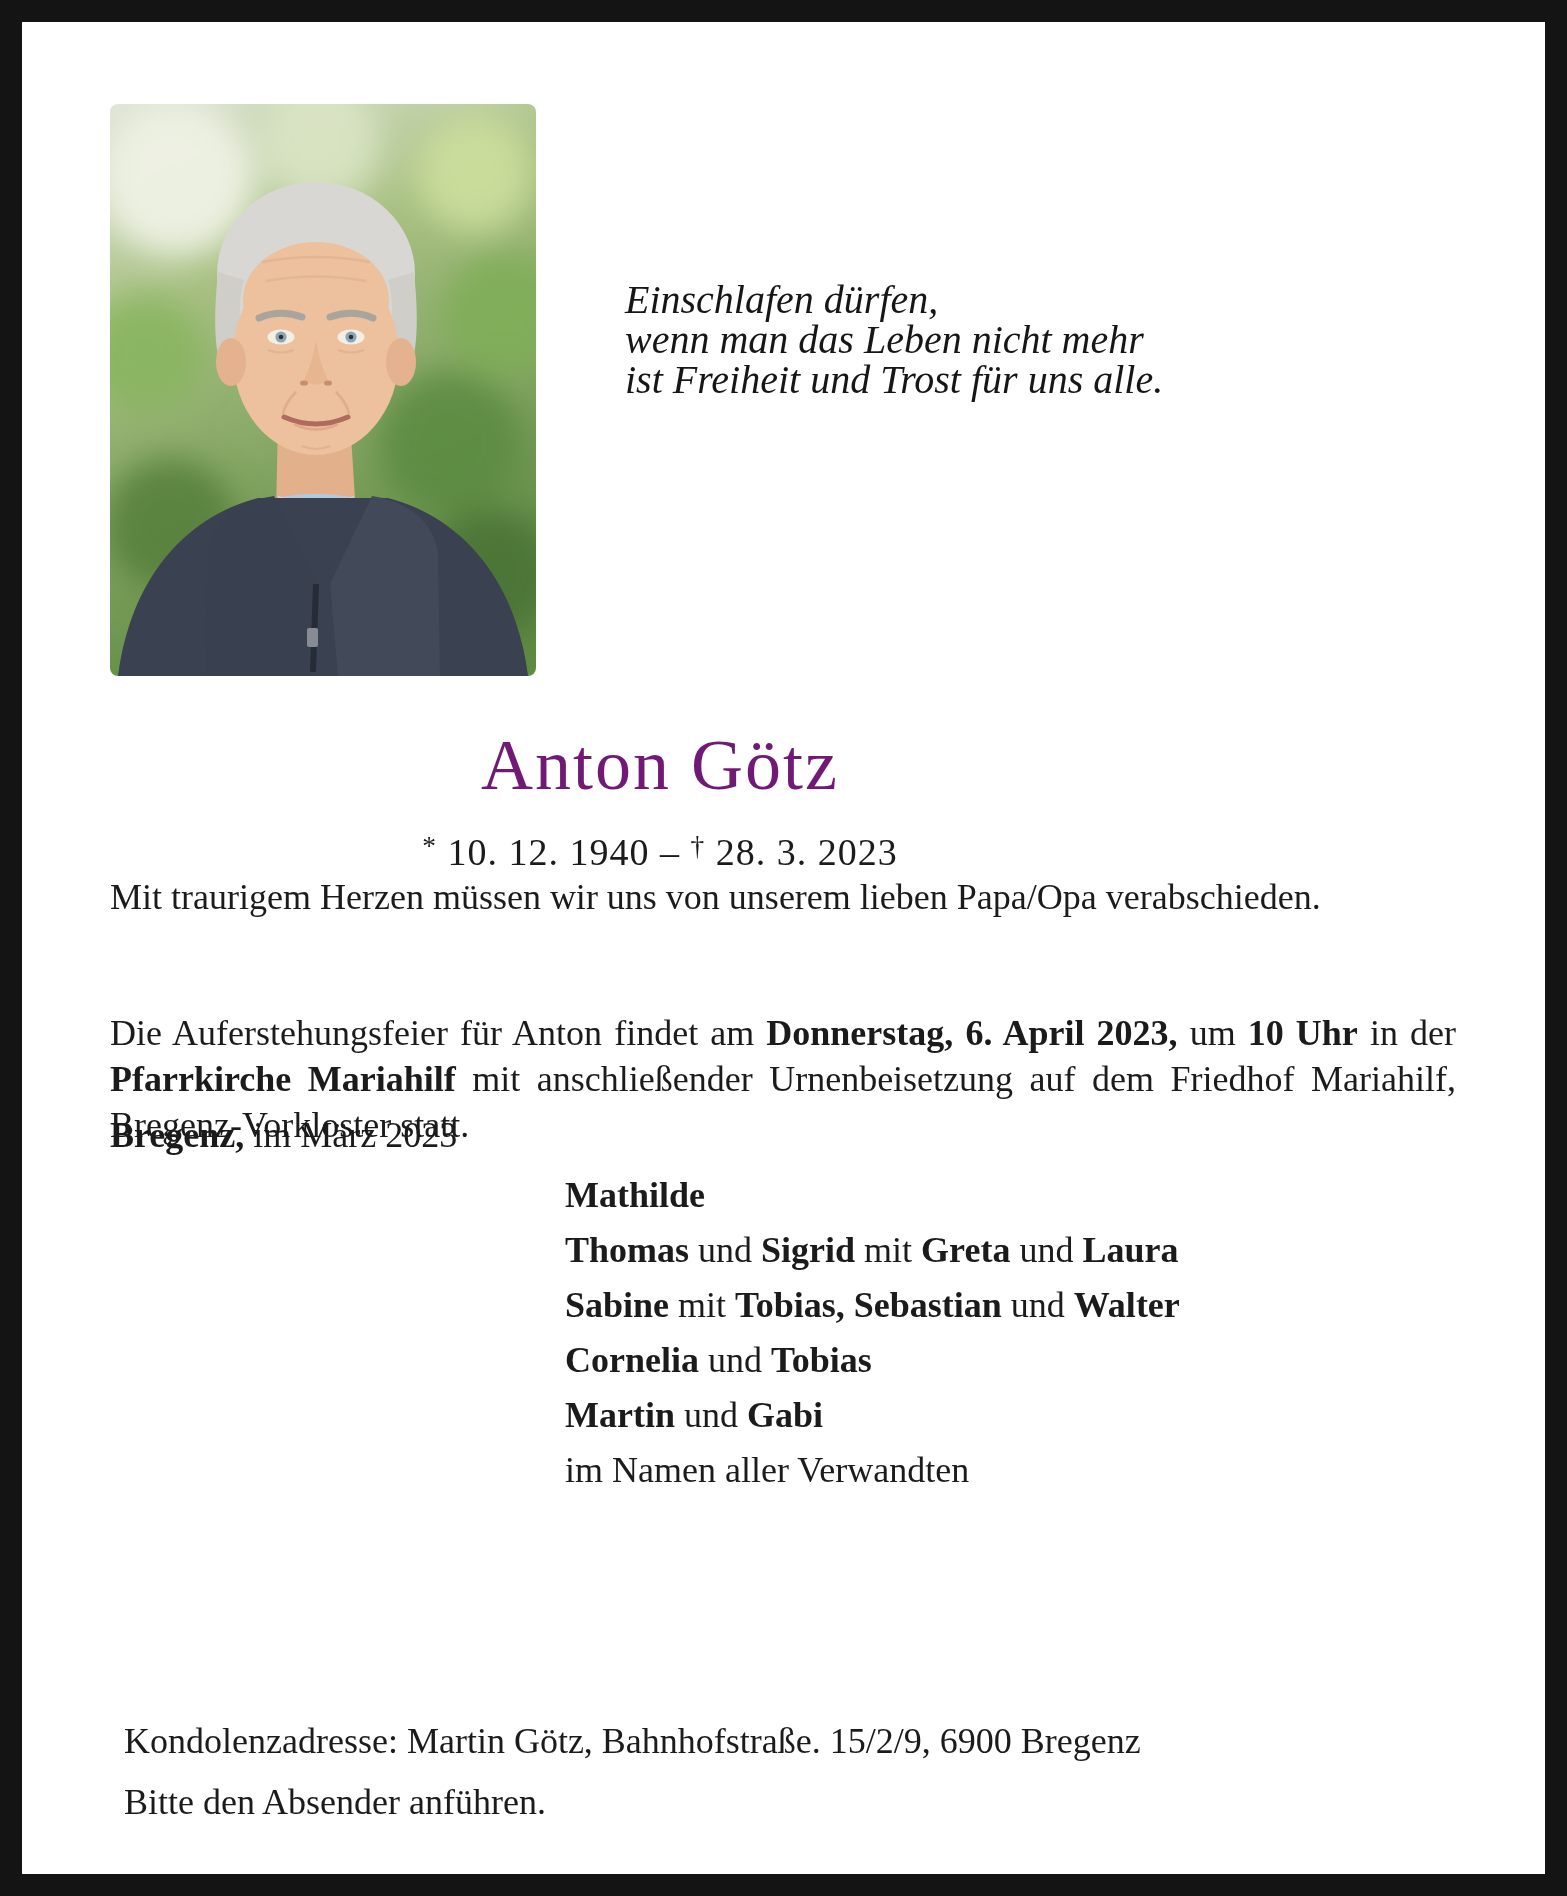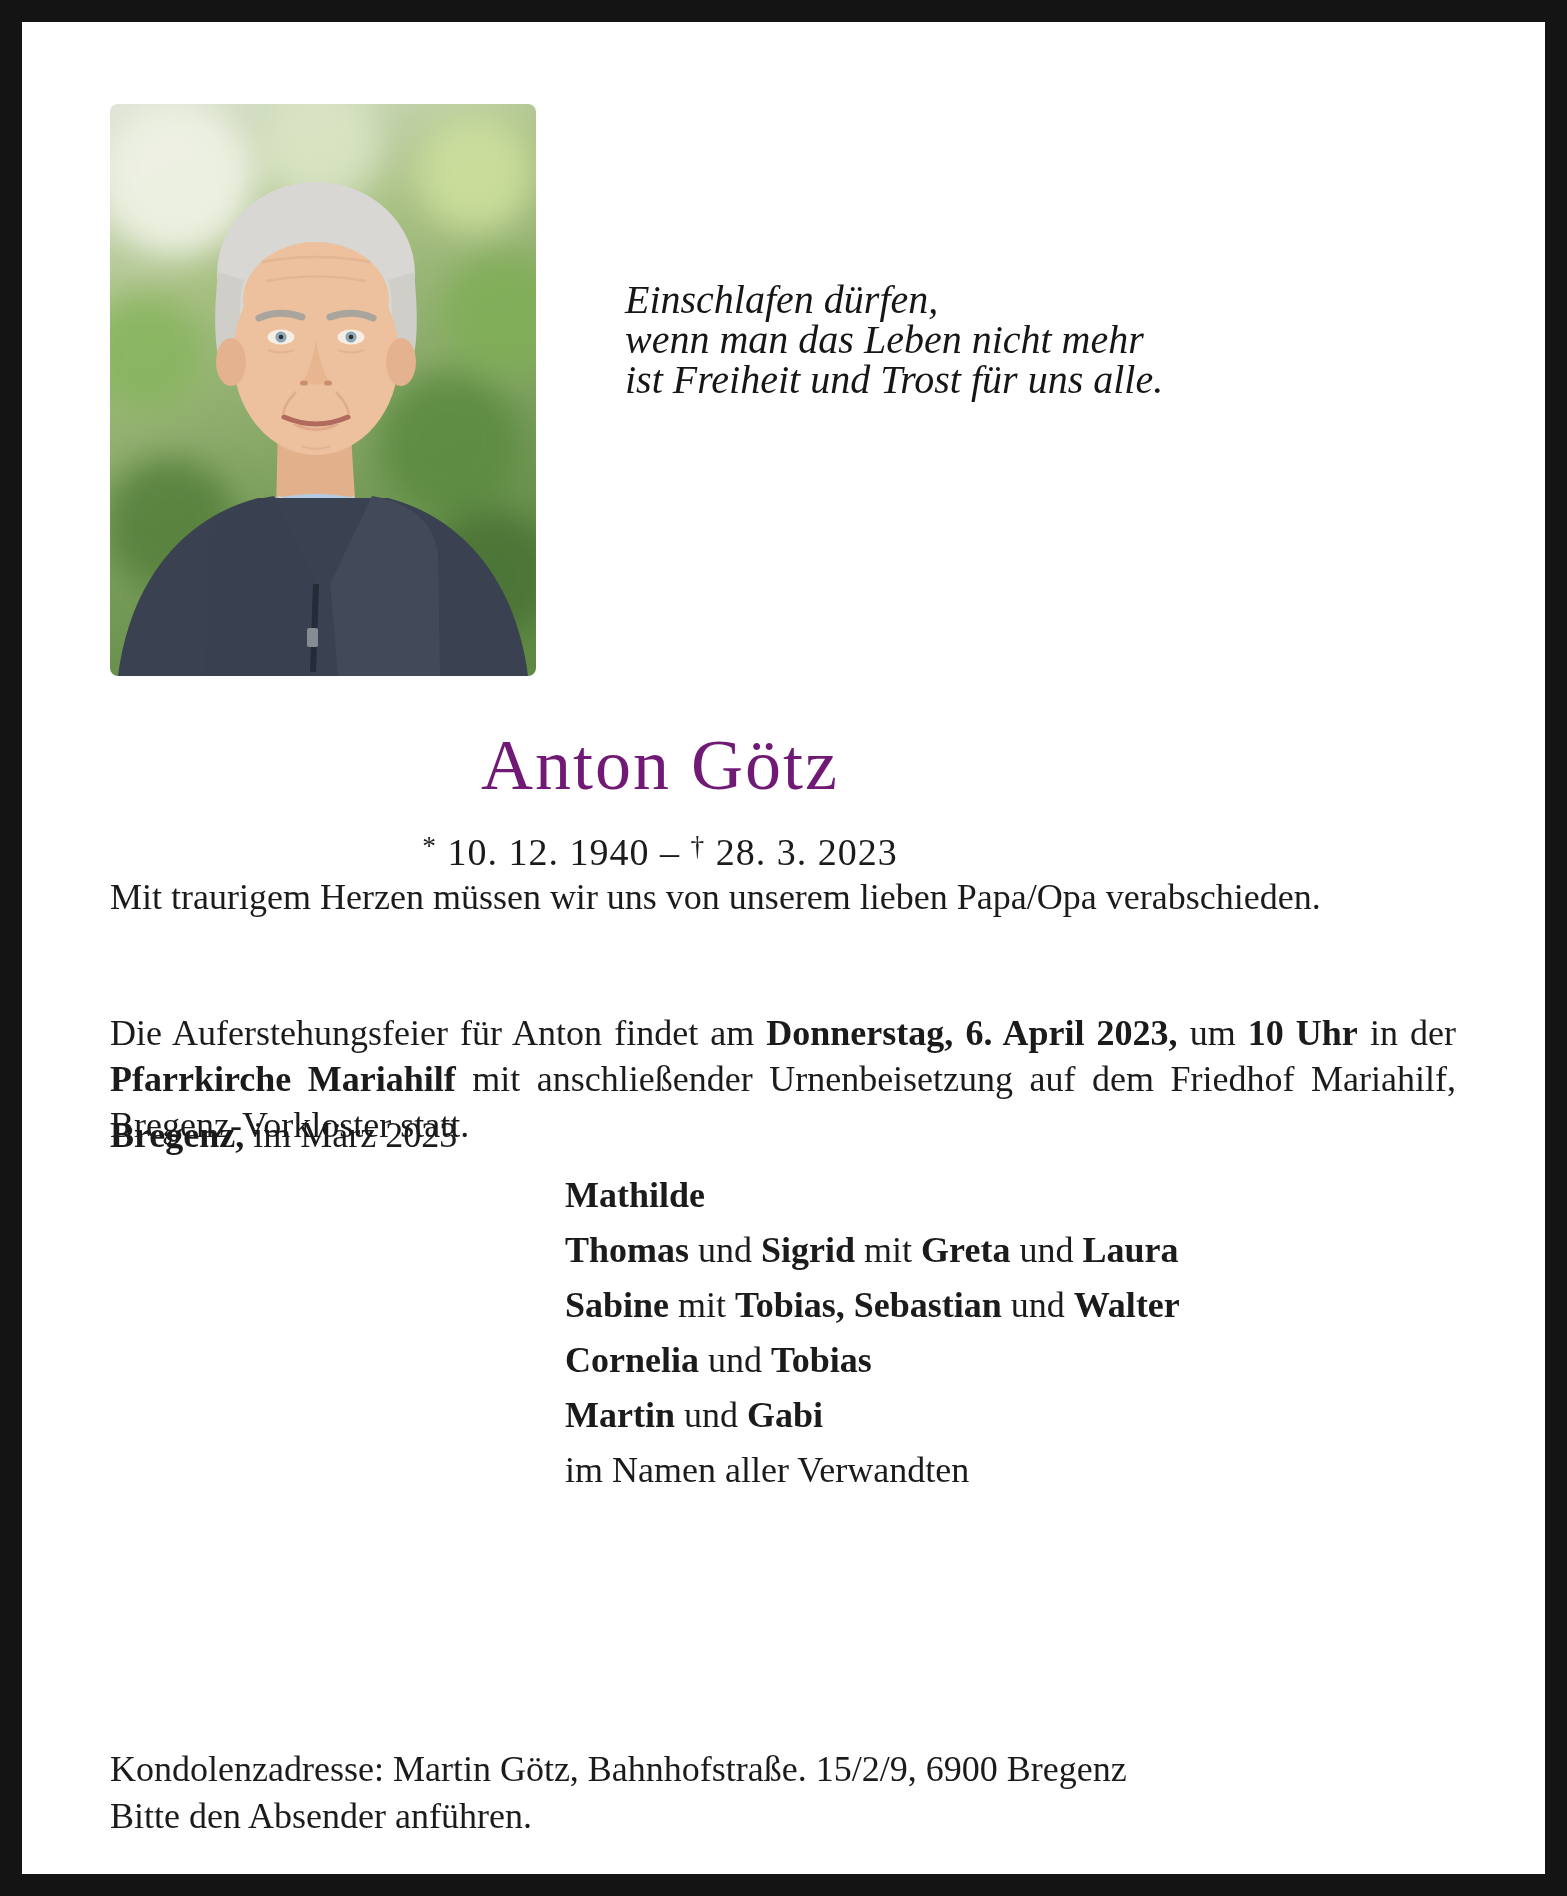--- a/index.html
+++ b/index.html
@@ -94,21 +94,21 @@
 
   
   .condolence {
     position: absolute;
     left: 88px;
     bottom: 34px;
     width: 1400px;
     font-size: 36px;
     line-height: 47px;
   }
-  .condolence p { margin: 0; }
+  .condolence p { margin: 14px; }
 </style>
 </head>
 <body>
 
 <div class="card">
 
   <div class="photo">
     <svg viewBox="0 0 426 572" preserveAspectRatio="xMidYMid slice" aria-hidden="true">
       <defs>
         <linearGradient id="bgGrad" x1="0" y1="0" x2="0.3" y2="1">

